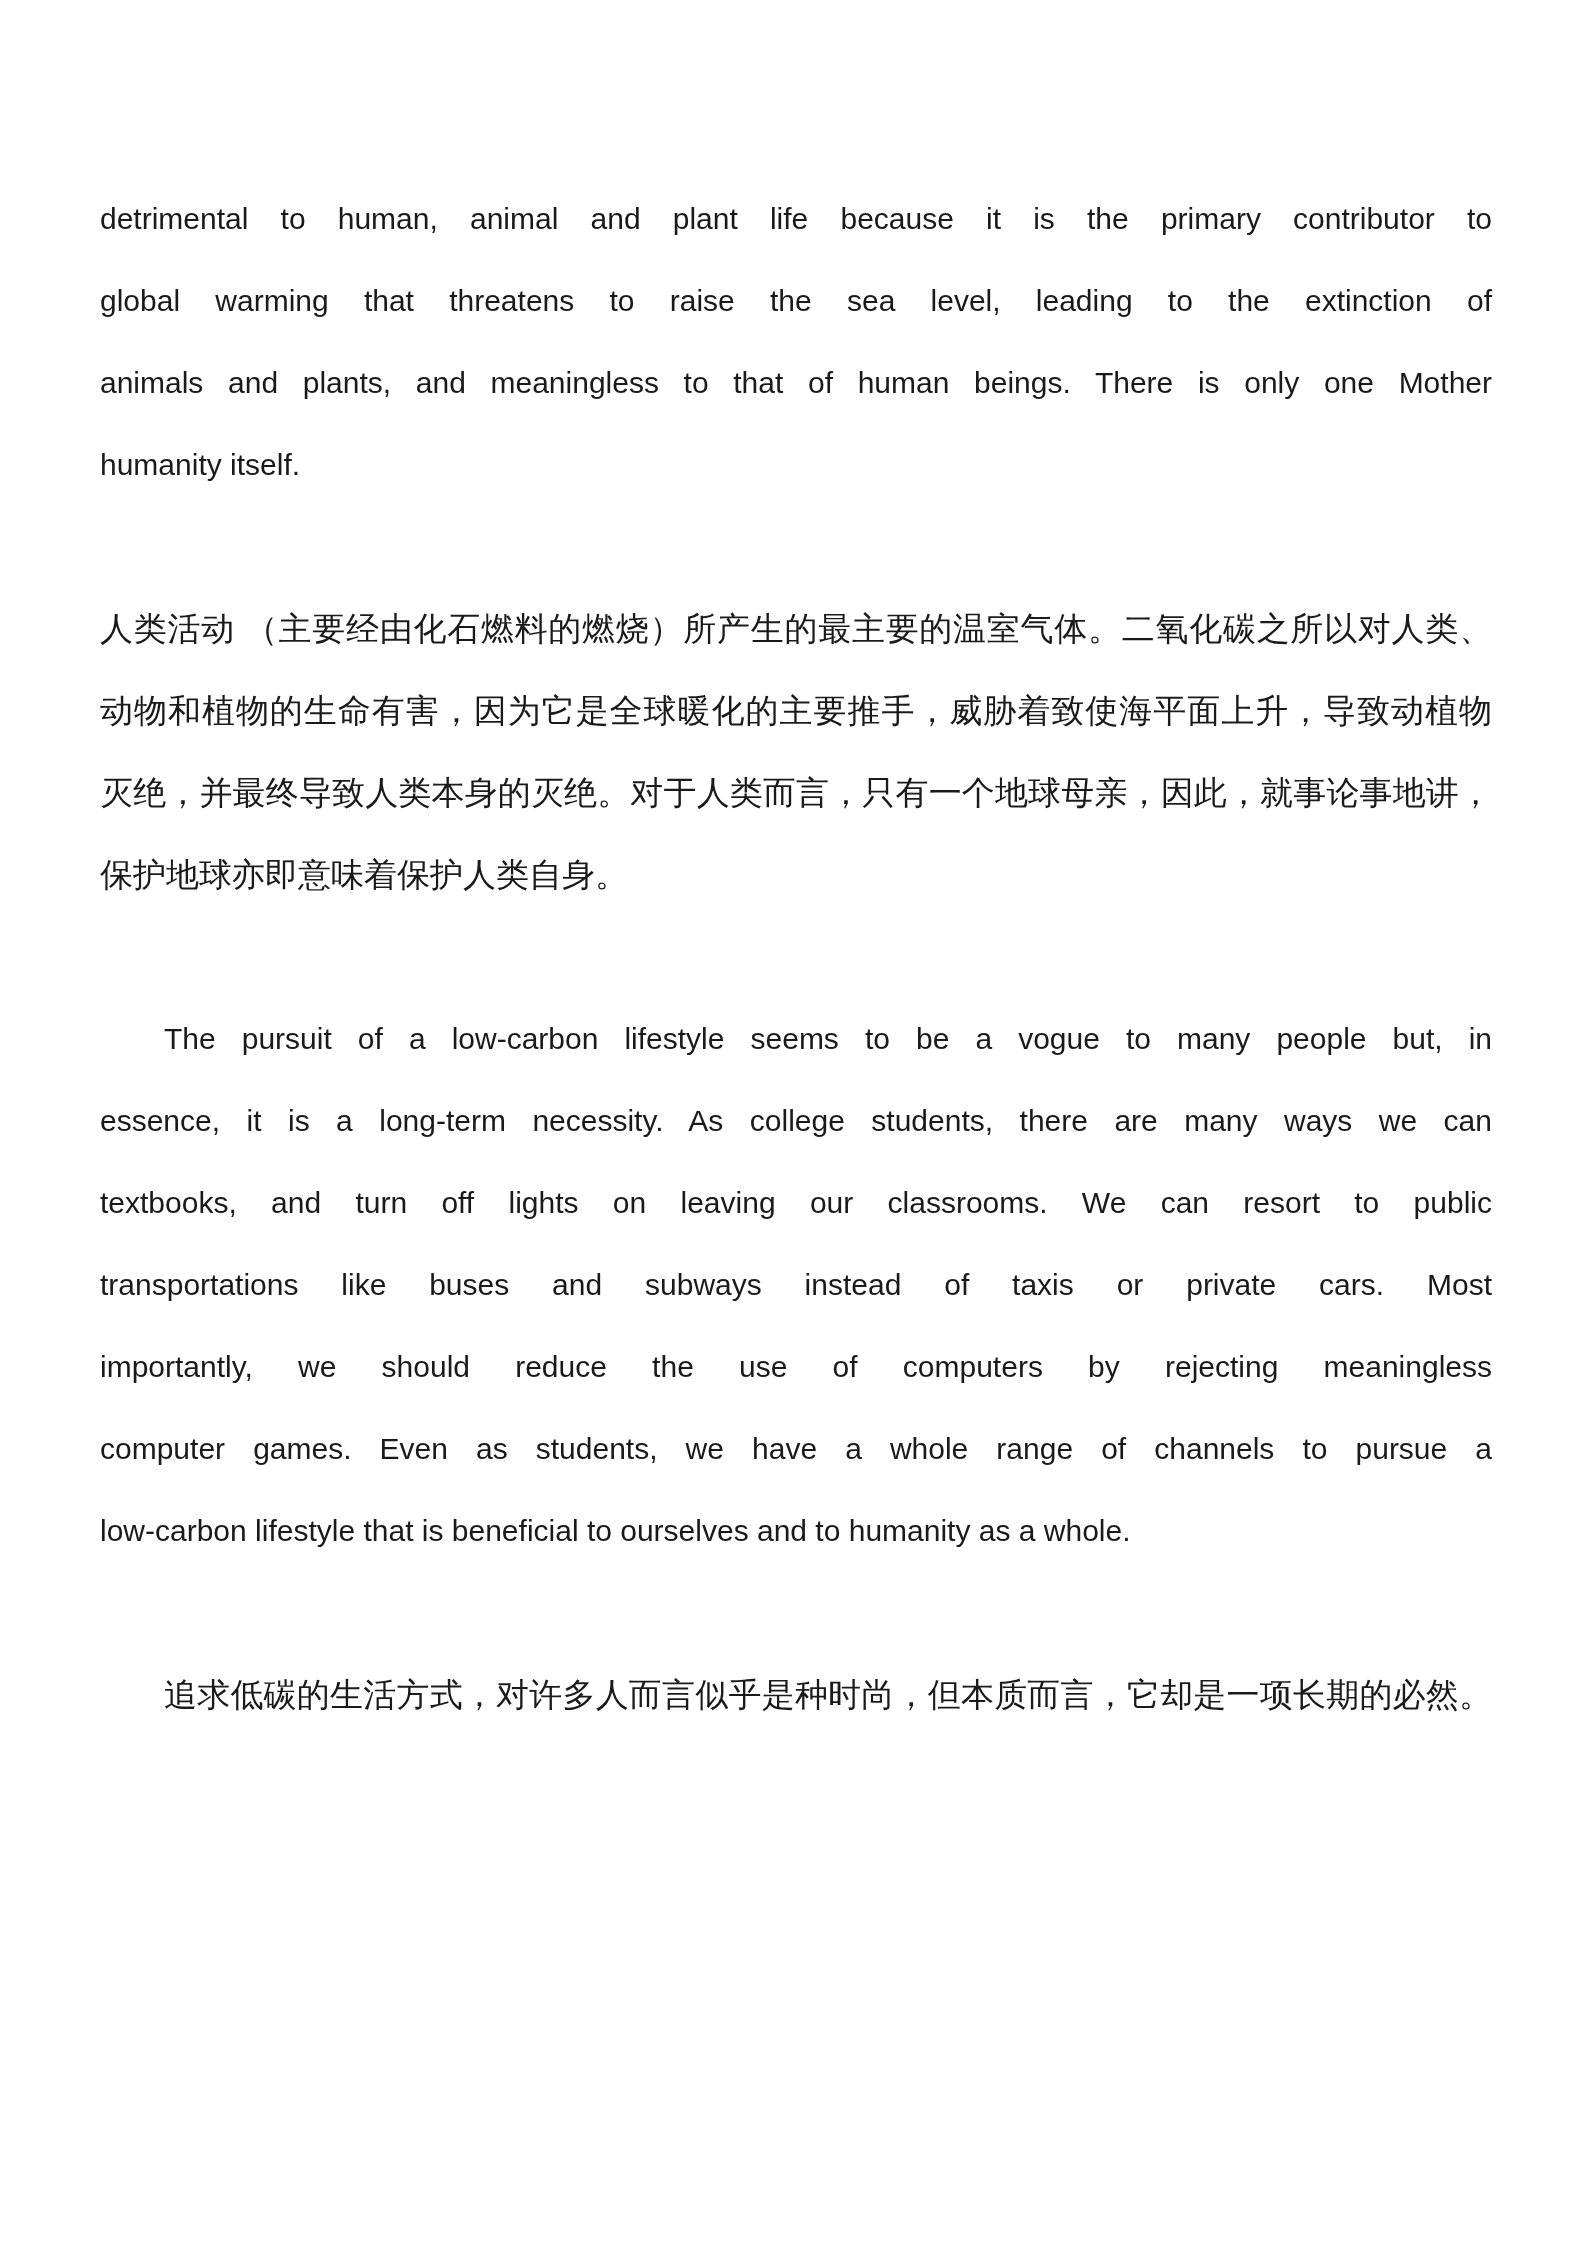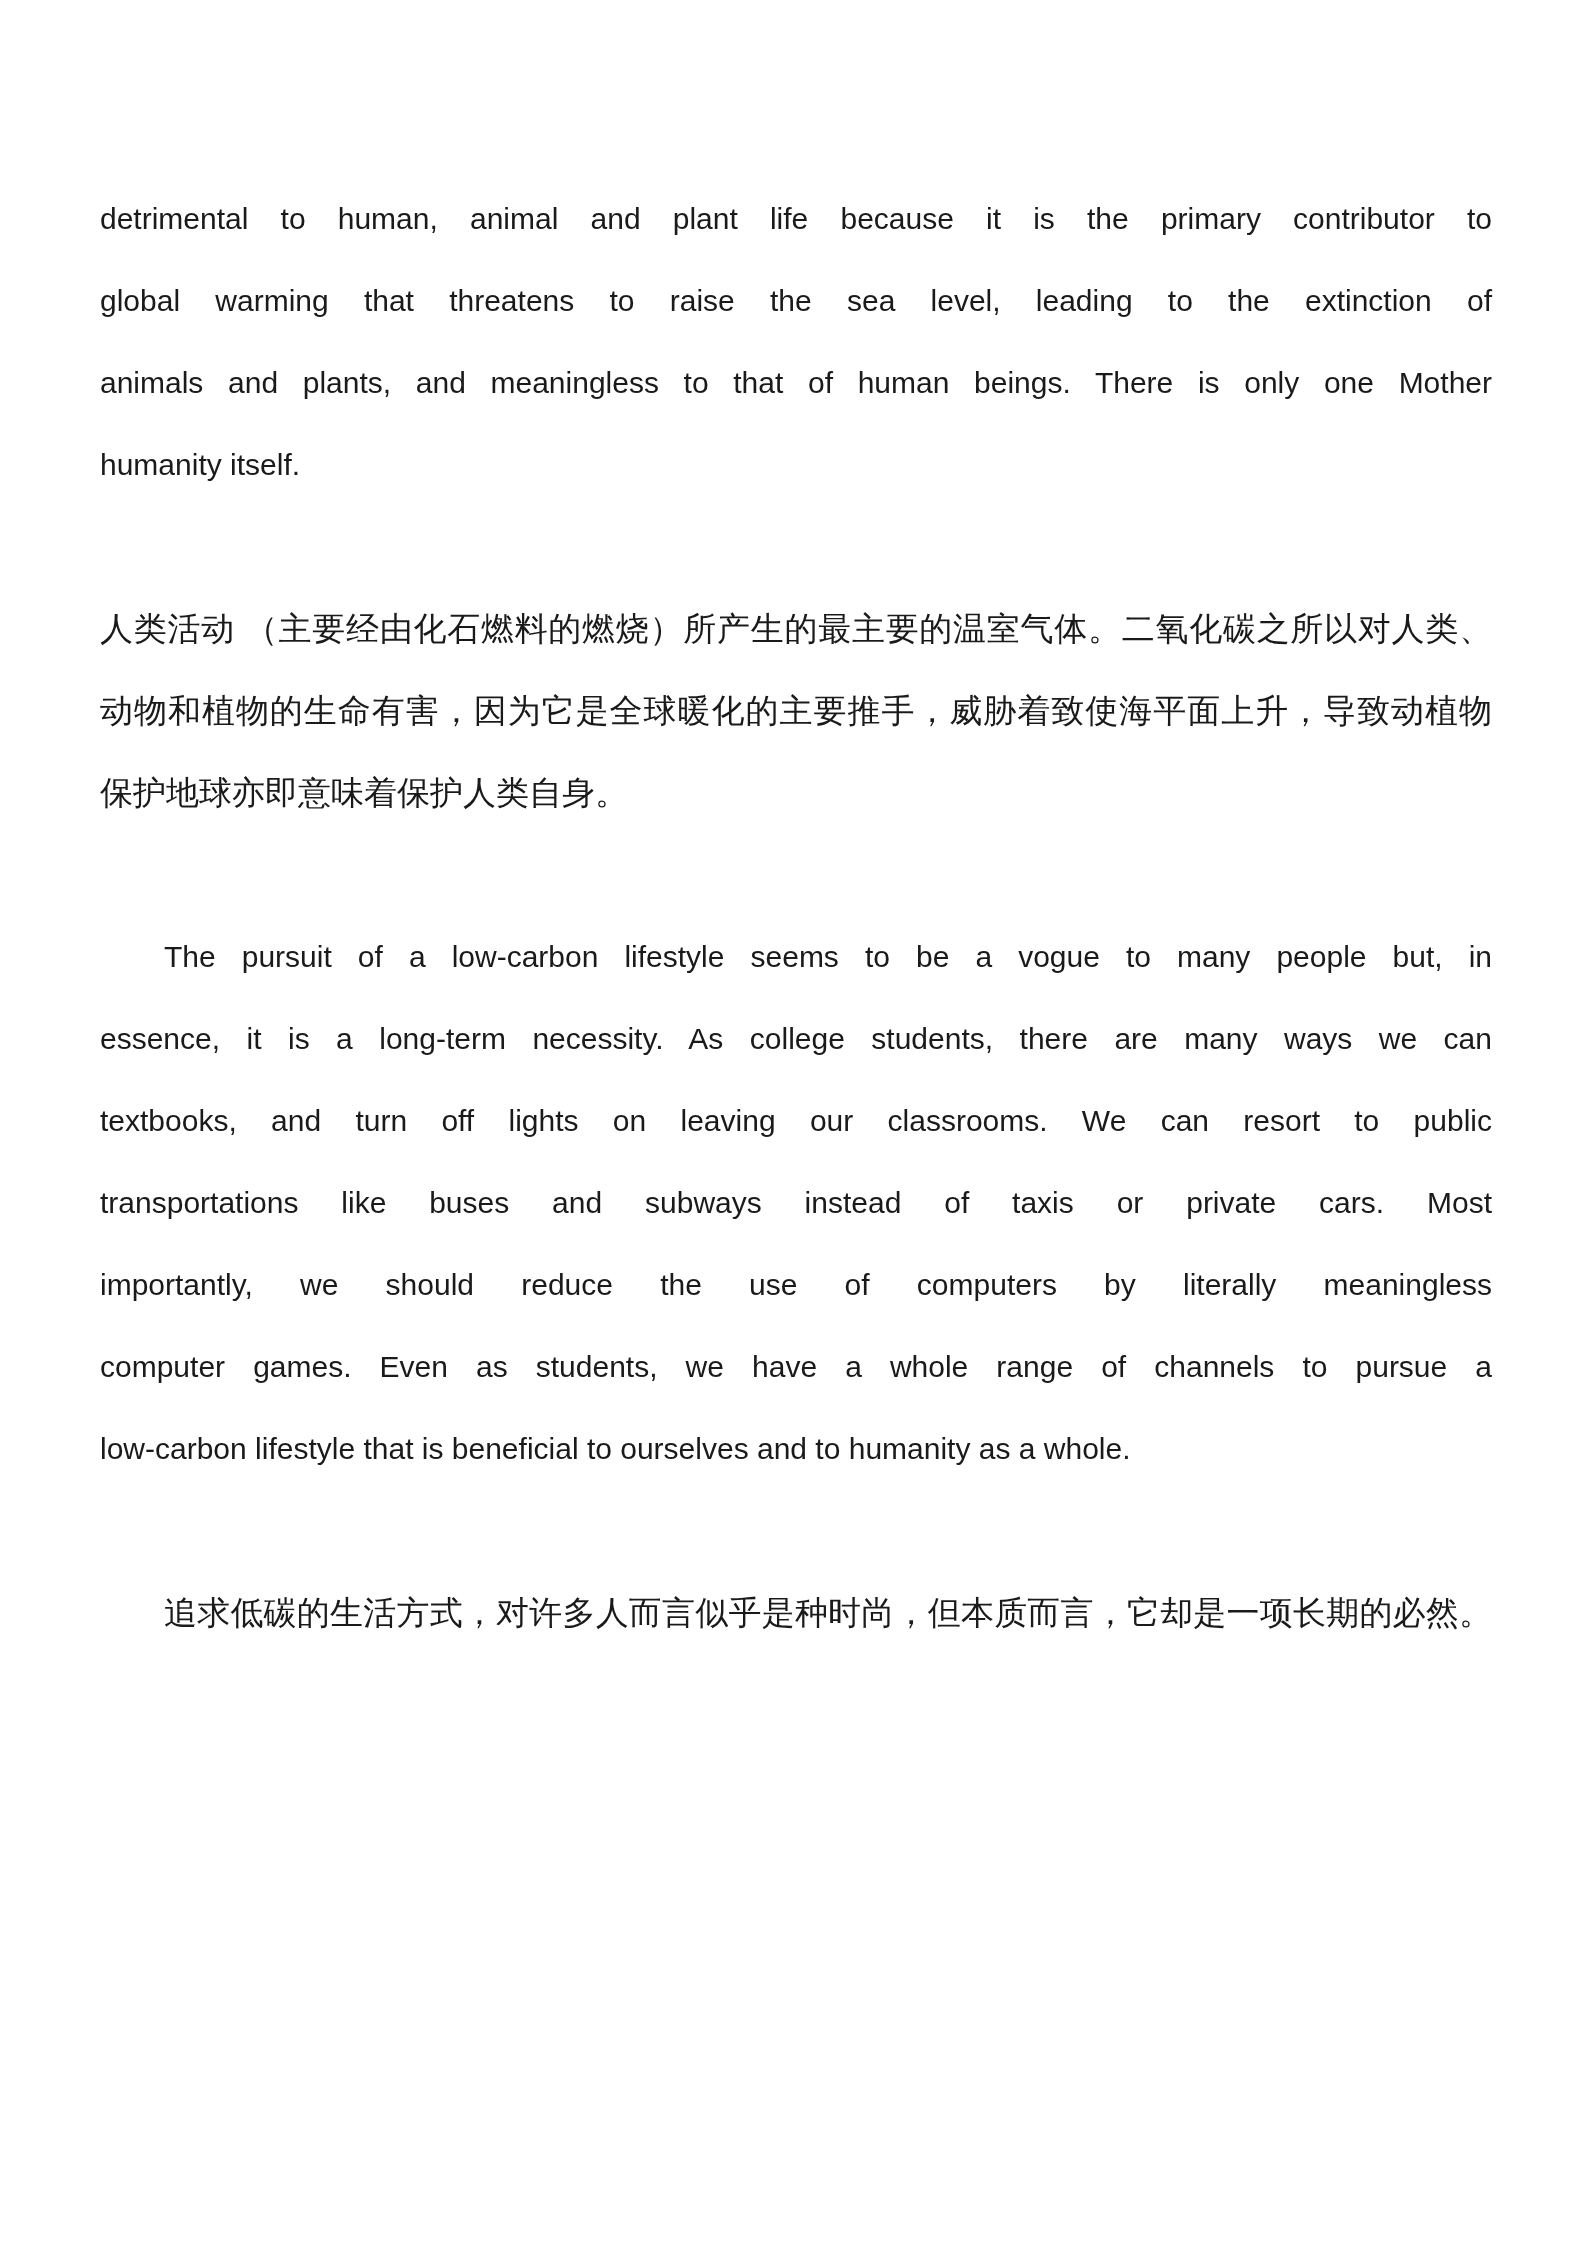--- a/index.html
+++ b/index.html
@@ -57,29 +57,30 @@
     <div class="para en">
       <div class="line">detrimental to human, animal and plant life because it is the primary contributor to</div>
       <div class="line">global warming that threatens to raise the sea level, leading to the extinction of</div>
       <div class="line">animals and plants, and meaningless to that of human beings. There is only one Mother</div>
       <div class="line last">humanity itself.</div>
     </div>
 
     <div class="para zh">
       <div class="line">人类活动 （主要经由化石燃料的燃烧）所产生的最主要的温室气体。二氧化碳之所以对人类、</div>
       <div class="line">动物和植物的生命有害，因为它是全球暖化的主要推手，威胁着致使海平面上升，导致动植物</div>
+      <div class="line">灭绝，并最终导致人类本身的灭绝。对于人类而言，只有一个地球母亲，因此，就事论事地讲，</div>
       <div class="line last">保护地球亦即意味着保护人类自身。</div>
     </div>
 
     <div class="para en">
       <div class="line indent">The pursuit of a low-carbon lifestyle seems to be a vogue to many people but, in</div>
       <div class="line">essence, it is a long-term necessity. As college students, there are many ways we can</div>
       <div class="line">textbooks, and turn off lights on leaving our classrooms. We can resort to public</div>
       <div class="line">transportations like buses and subways instead of taxis or private cars. Most</div>
-      <div class="line">importantly, we should reduce the use of computers by literally meaningless</div>
+      <div class="line">importantly, we should reduce the use of computers by rejecting meaningless</div>
       <div class="line">computer games. Even as students, we have a whole range of channels to pursue a</div>
       <div class="line last">low-carbon lifestyle that is beneficial to ourselves and to humanity as a whole.</div>
     </div>
 
     <div class="para zh">
       <div class="line indent">追求低碳的生活方式，对许多人而言似乎是种时尚，但本质而言，它却是一项长期的必然。</div>
     </div>
 
   </div>
 </div>

